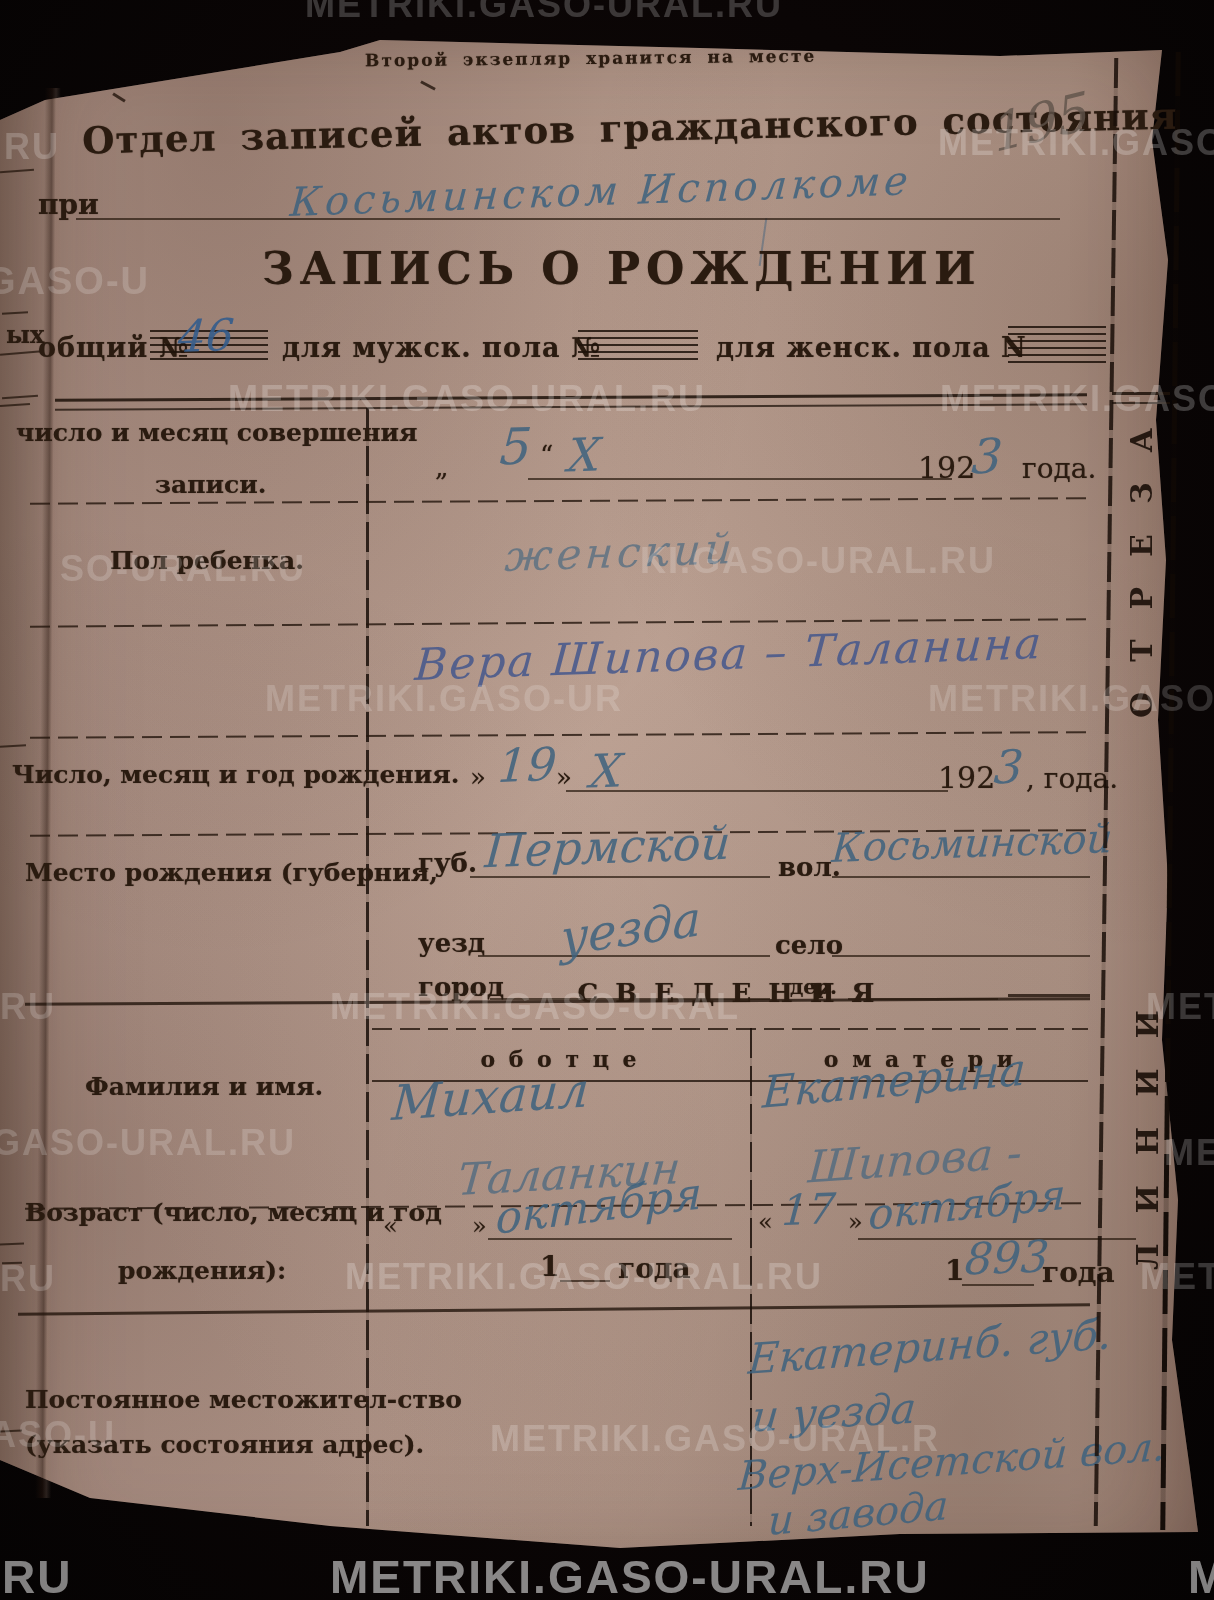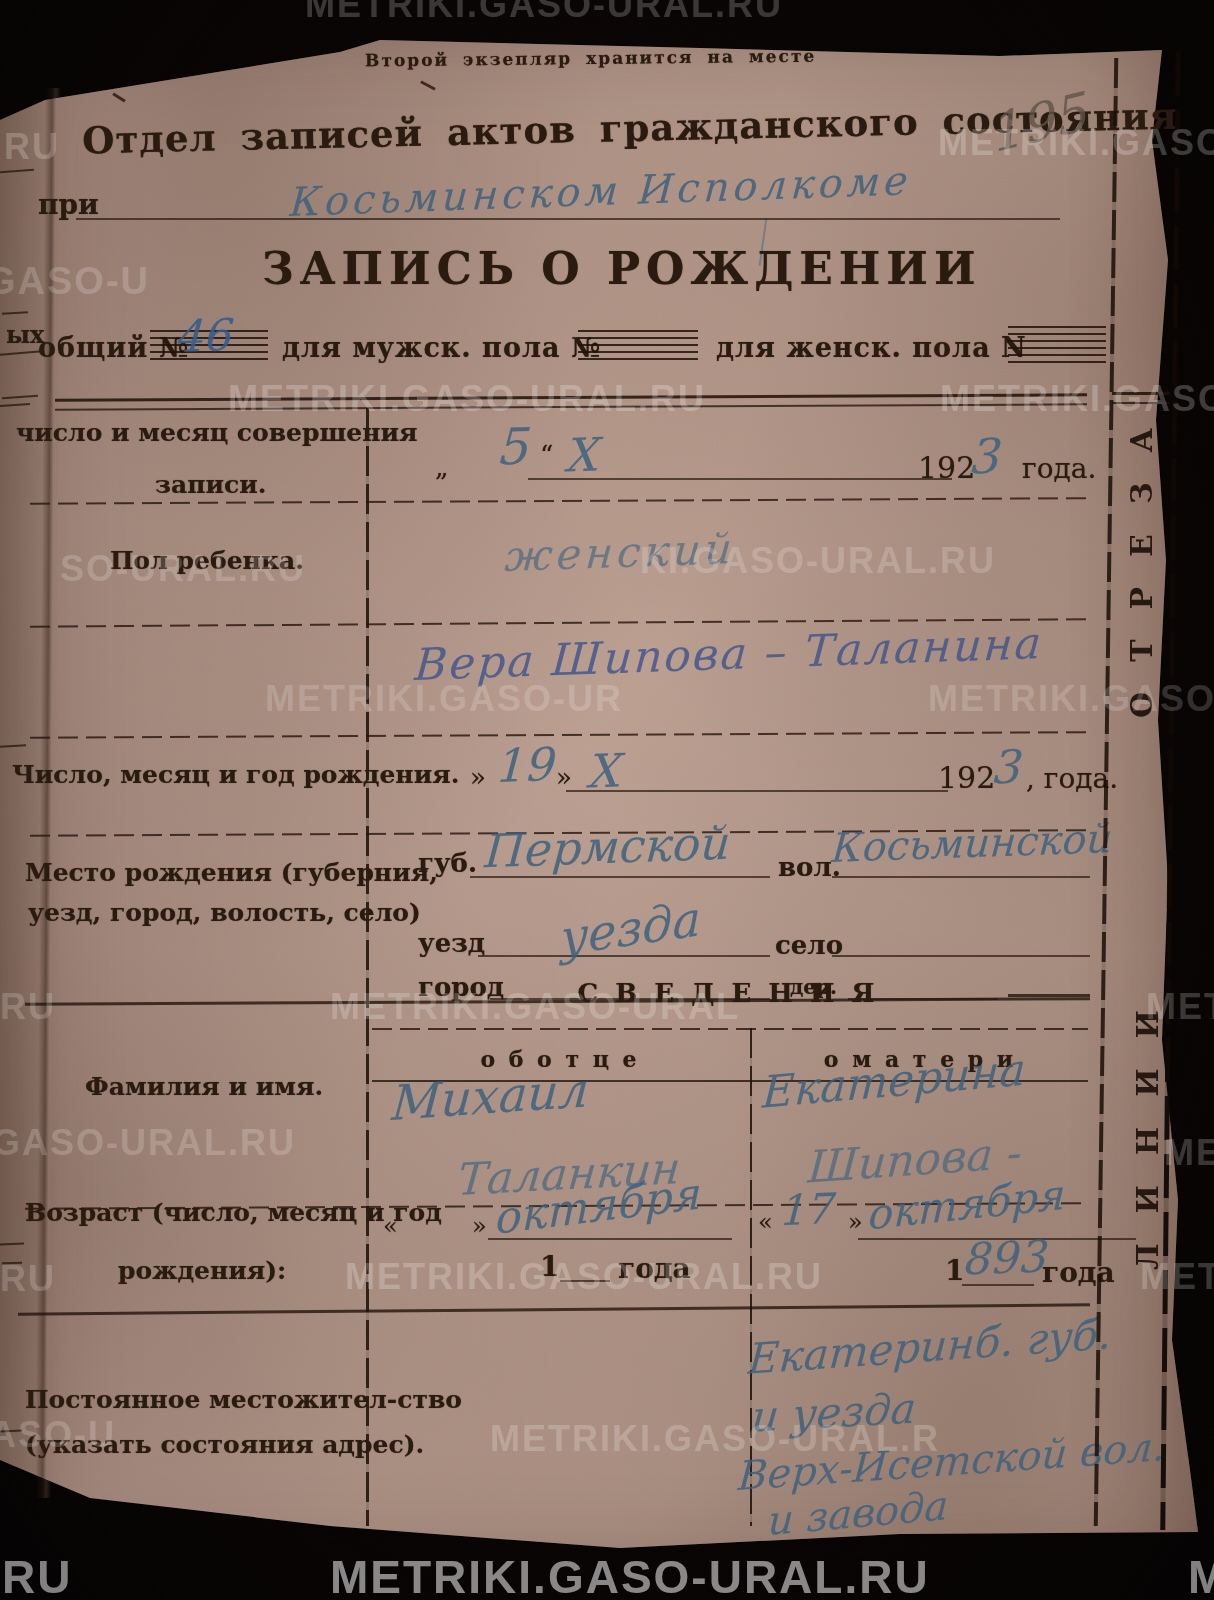--- a/index.html
+++ b/index.html
@@ -127,21 +127,20 @@
   <div class="p" style="left:470px;top:762px;font-size:26px;">»</div>
   <div class="hw" style="left:498px;top:738px;font-size:46px;">19</div>
   <div class="p" style="left:556px;top:762px;font-size:26px;">»</div>
   <div class="hw" style="left:590px;top:744px;font-size:46px;">X</div>
   <div class="underl" style="left:566px;top:790px;width:382px;"></div>
   <div class="p" style="left:938px;top:760px;font-size:30px;">192</div>
   <div class="hw" style="left:994px;top:740px;font-size:46px;">3</div>
   <div class="p" style="left:1026px;top:762px;font-size:28px;">, года.</div>
 
   <div class="p b" style="left:25px;top:858px;font-size:25px;">Место рождения (губерния,</div>
-  <div class="p b" style="left:28px;top:898px;font-size:25px;">уезд, город, волость, село)</div>
 
   <div class="p b" style="left:418px;top:848px;font-size:26px;text-align:center;">губ.</div>
   <div class="underl" style="left:470px;top:876px;width:300px;"></div>
   <div class="hw" style="left:485px;top:820px;font-size:46px;">Пермской</div>
   <div class="p b" style="left:778px;top:852px;font-size:26px;">вол.</div>
   <div class="underl" style="left:832px;top:876px;width:258px;"></div>
   <div class="hw" style="left:832px;top:820px;font-size:40px;">Косьминской</div>
 
   <div class="p b" style="left:418px;top:928px;font-size:26px;">уезд</div>
   <div class="underl" style="left:478px;top:955px;width:292px;"></div>

